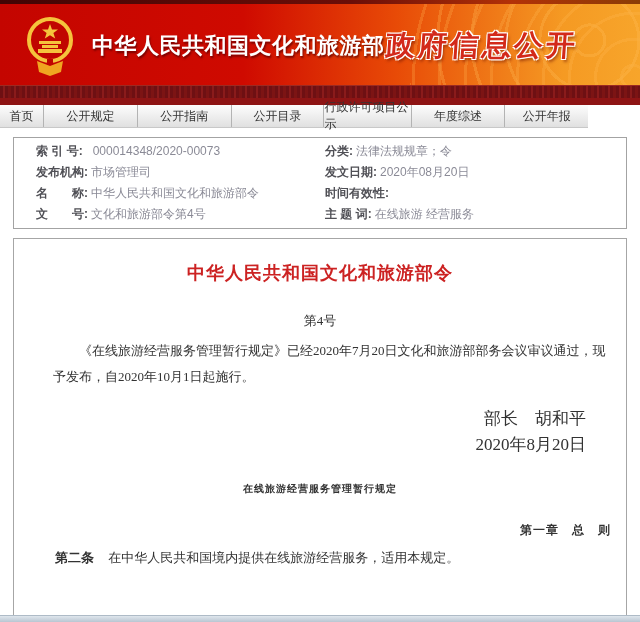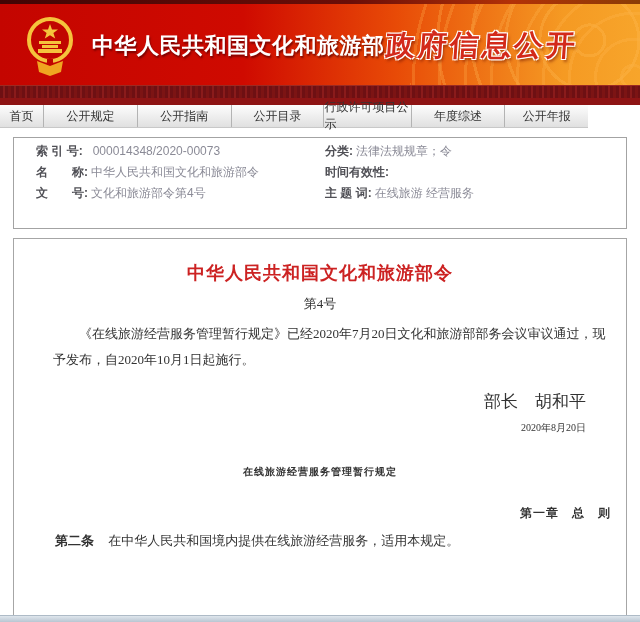--- a/index.html
+++ b/index.html
@@ -43,24 +43,24 @@
   .meta-cell-right { width:50%; padding-left:5px; white-space:nowrap; }
   .meta-label { font-weight:bold; color:#4f4f55; }
   .meta-value { color:#8a8a96; margin-left:3px; }
 
   
   .content-box { position:absolute; top:238px; left:13px; width:614px; height:400px;
     border:1px solid #a6a6a6; background:#fff; padding:12px 15px 0 15px;
     font-family:"Liberation Serif","DejaVu Serif",serif; color:#333; }
   .doc-red-title { text-align:center; font-size:18px; font-weight:bold; color:#cc2222;
     margin-top:10px; letter-spacing:1px; }
-  .doc-number { text-align:center; font-size:13px; margin-top:10px; }
+  .doc-number { text-align:center; font-size:13px; margin-top:27px; }
   .doc-intro { font-size:13px; line-height:26px; text-indent:2em; margin-top:8px;margin-left:24px; }
   .doc-signer { text-align:right; font-size:17px; line-height:26px; padding-right:25px; margin-top:16px; }
-  .doc-date { text-align:right; font-size:10px; line-height:26px; padding-right:25px; }
+  .doc-date { text-align:right; font-size:17px; line-height:26px; padding-right:25px; }
   .doc-subtitle { text-align:center; font-size:10px; font-weight:bold; margin-top:24px; letter-spacing:1px; }
   .doc-chapter { text-align:right; font-size:12px; font-weight:bold; margin-top:26px; letter-spacing:1px; }
   .articles { margin-top:6px; }
   .article { font-size:13px; line-height:26px; text-indent:2em; }
   .article b:not(:empty) { margin-right:1.1em; }
 
   
   .bottom-strip { position:absolute; top:615px; left:0; width:640px; height:7px;
     background:linear-gradient(#dfe6ed,#b9c6d2); border-top:1px solid #aebbc7; z-index:5; }
 </style>
@@ -102,20 +102,28 @@
   <div class="meta-row">
     <div class="meta-cell-left">
       <span class="meta-label">索 引 号:</span><span class="meta-value" style="margin-left:10px">000014348/2020-00073</span>
     </div>
     <div class="meta-cell-right">
       <span class="meta-label">分类:</span><span class="meta-value">法律法规规章；令</span>
     </div>
   </div>
   <div class="meta-row">
     <div class="meta-cell-left">
+      <span class="meta-label">发布机构:</span><span class="meta-value">市场管理司</span>
+    </div>
+    <div class="meta-cell-right">
+      <span class="meta-label">发文日期:</span><span class="meta-value">2020年08月20日</span>
+    </div>
+  </div>
+  <div class="meta-row">
+    <div class="meta-cell-left">
       <span class="meta-label">名　　称:</span><span class="meta-value">中华人民共和国文化和旅游部令</span>
     </div>
     <div class="meta-cell-right">
       <span class="meta-label">时间有效性:</span><span class="meta-value"></span>
     </div>
   </div>
   <div class="meta-row">
     <div class="meta-cell-left">
       <span class="meta-label">文　　号:</span><span class="meta-value">文化和旅游部令第4号</span>
     </div>

